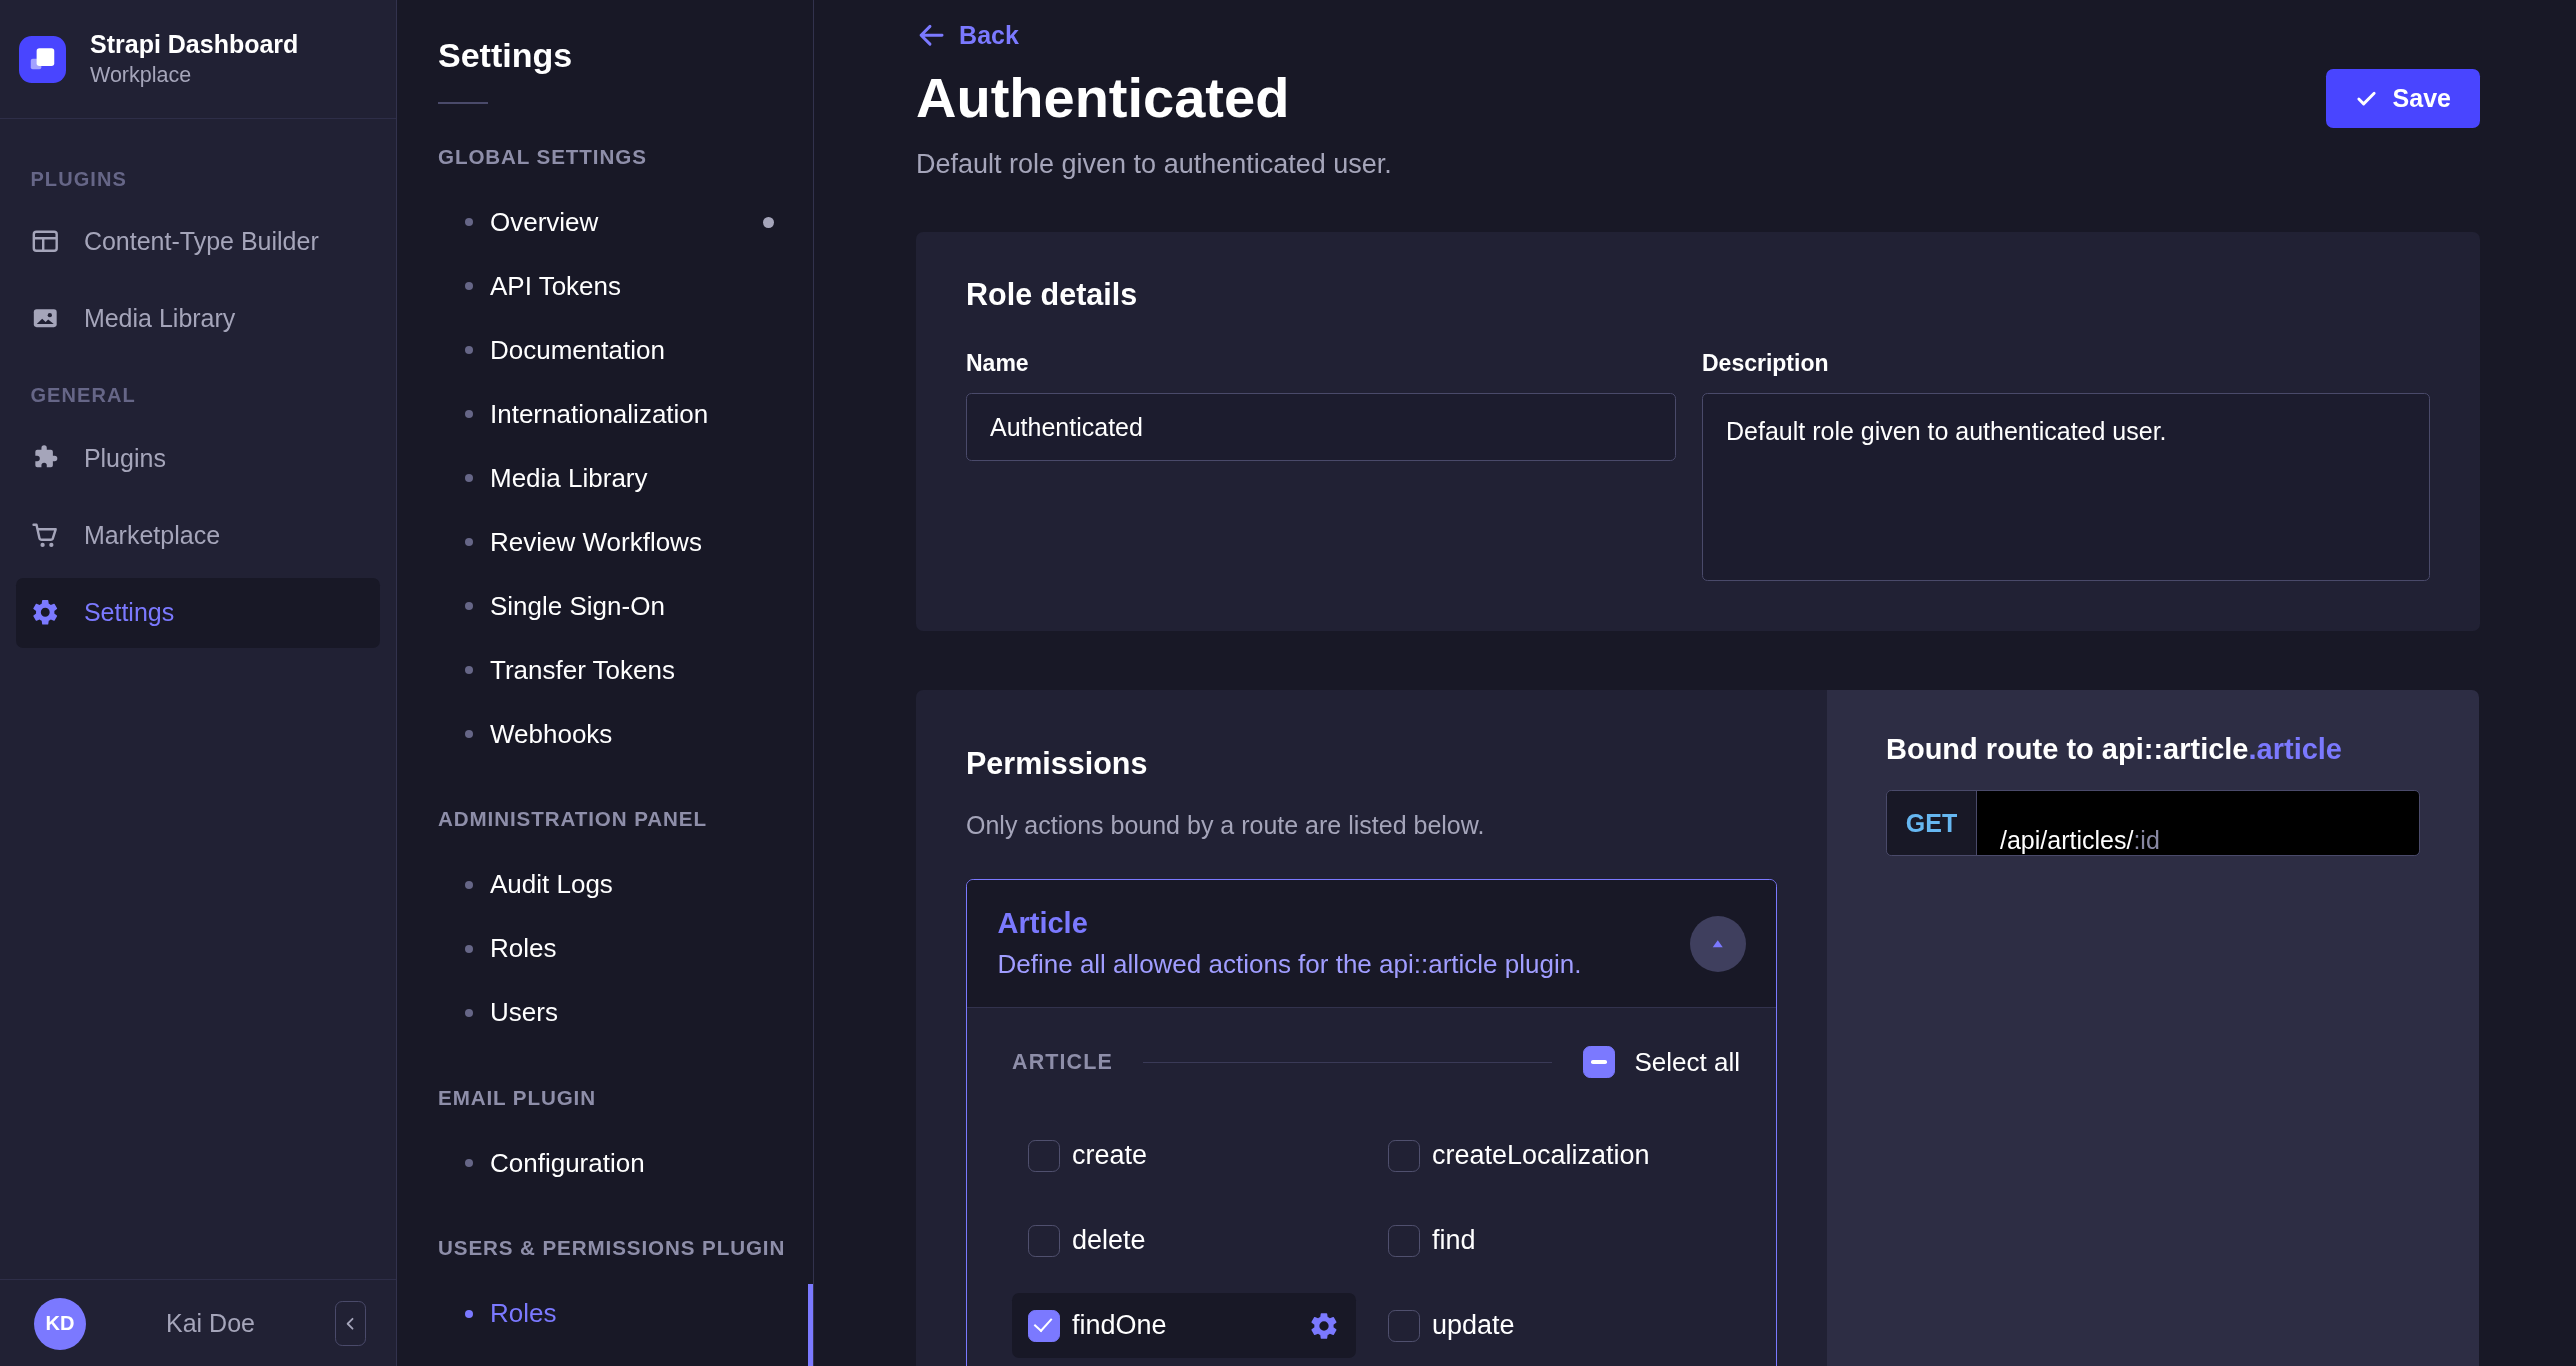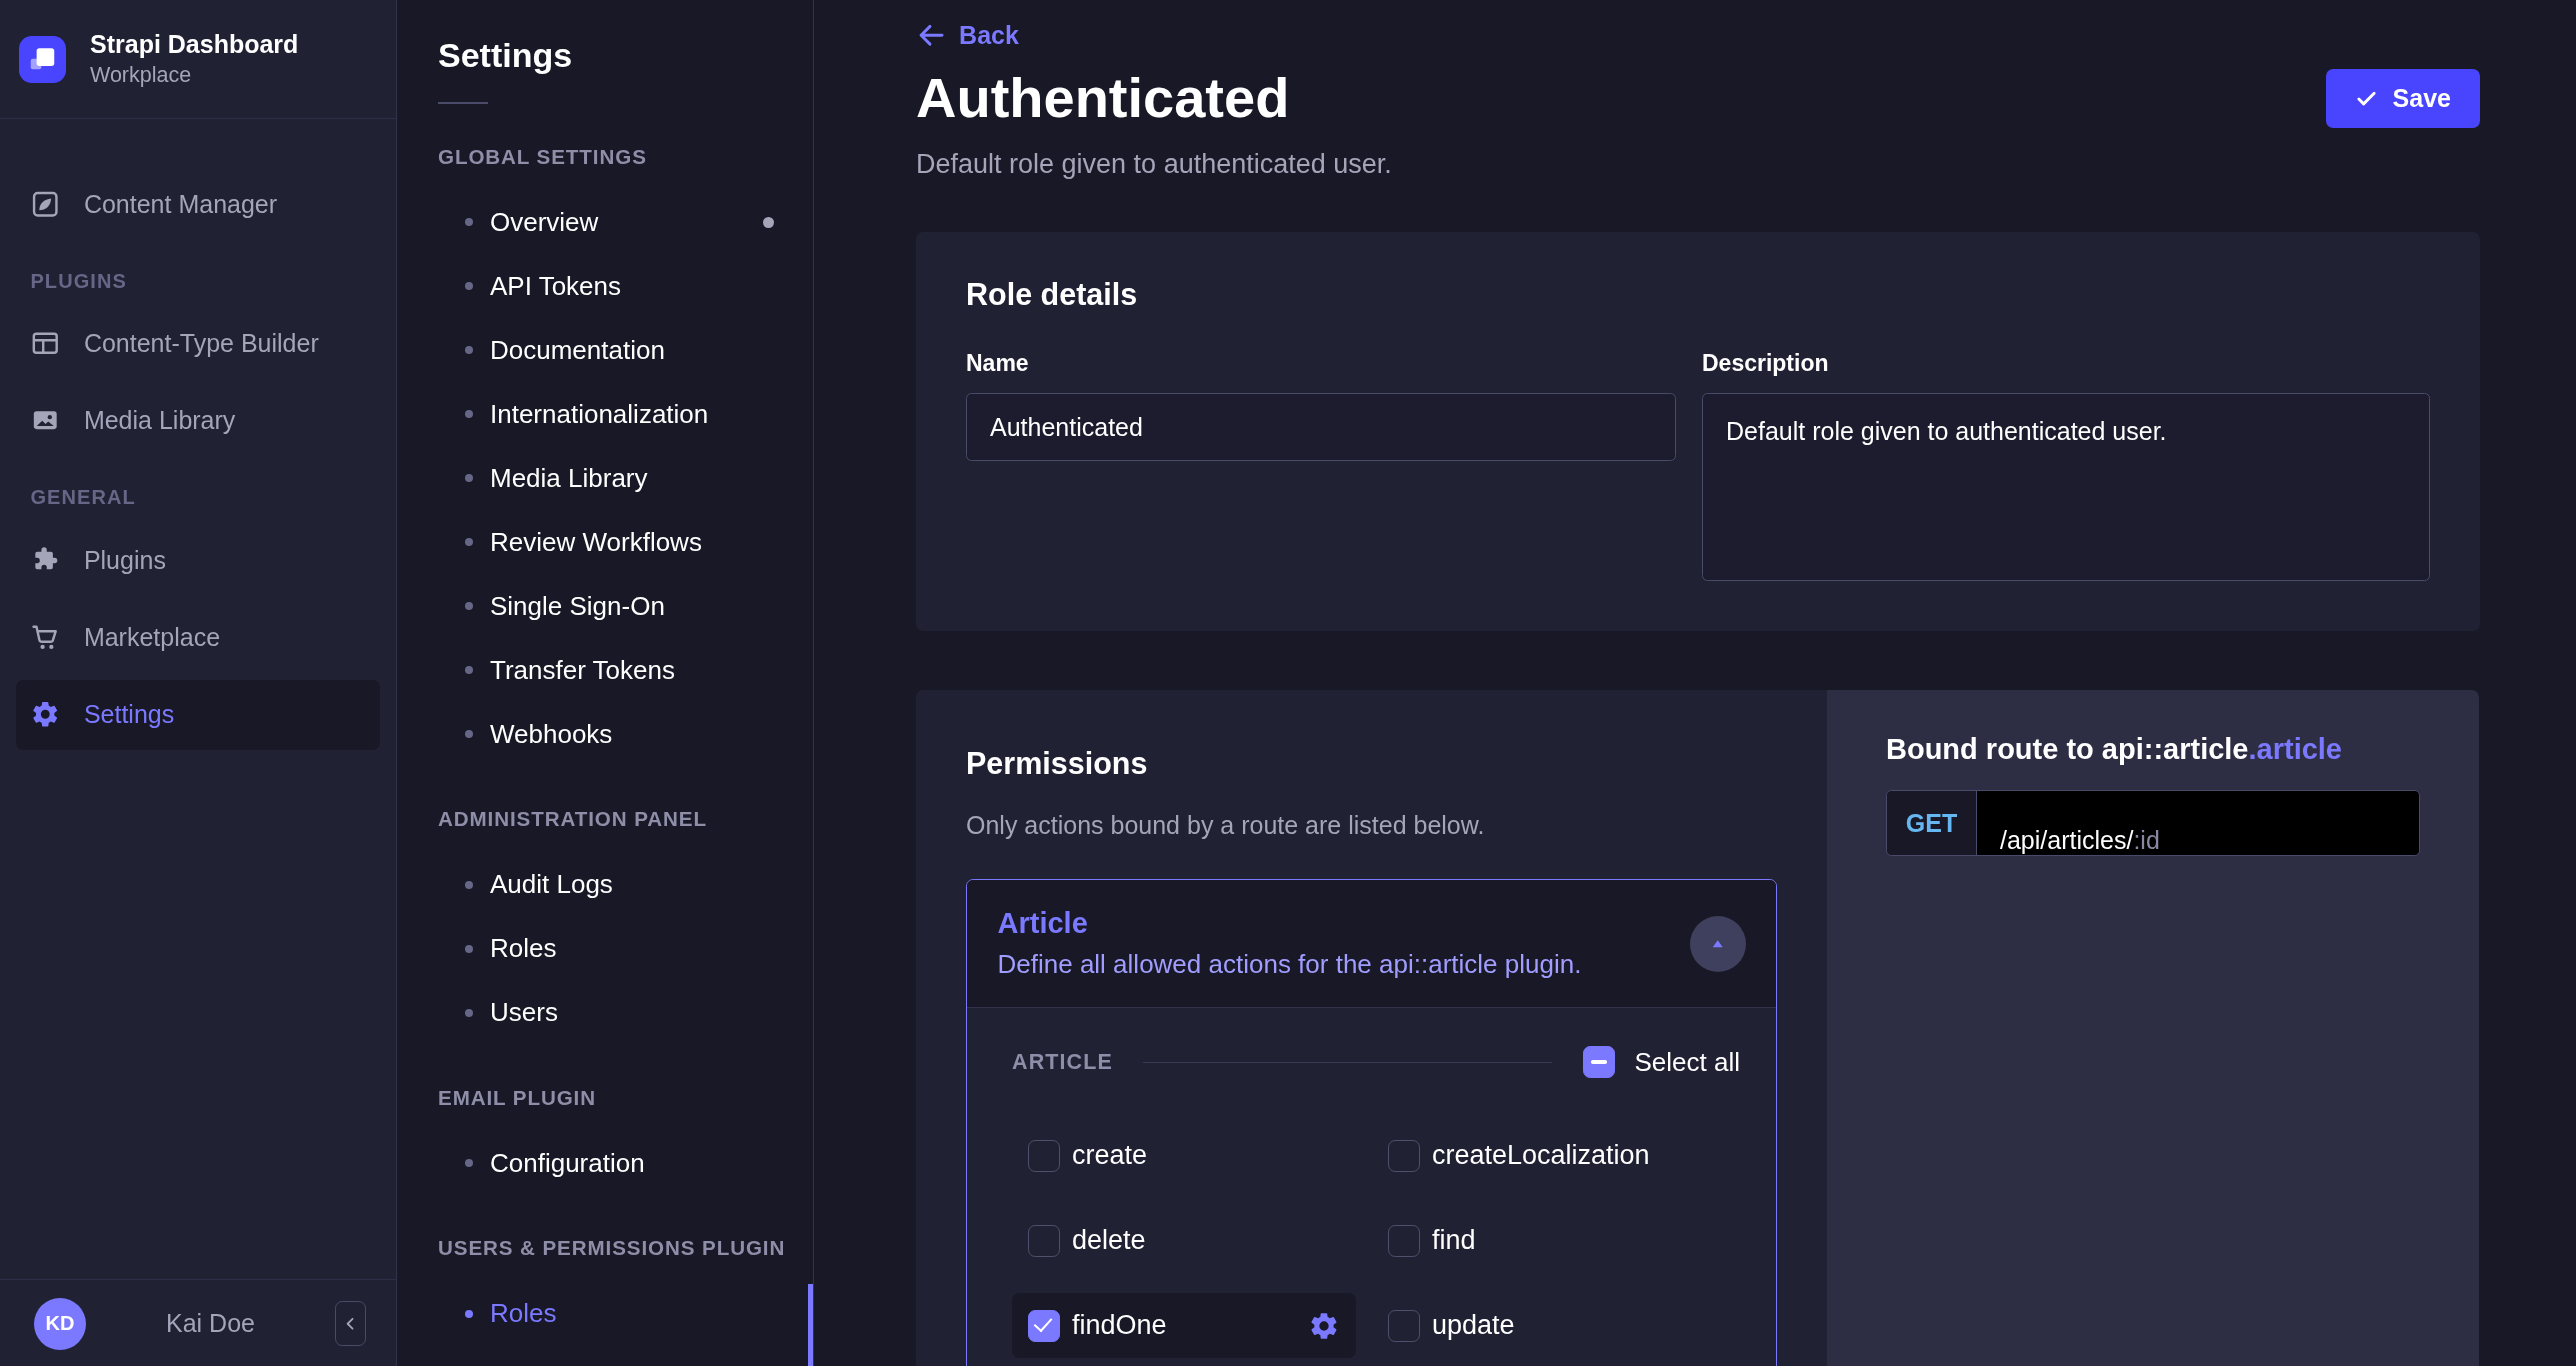--- a/index.html
+++ b/index.html
@@ -8,21 +8,21 @@
     width:2576px; height:1367px; overflow:hidden; display:flex;
     font-family:"Liberation Sans", sans-serif;
     background:#181826; color:#fff;
     -webkit-font-smoothing:antialiased;
   }
   svg { display:block; }
 
   
   .sidebar {
     width:397px; flex:0 0 397px; background:#212134;
-    border-right:0.9px solid #32324d; display:flex; flex-direction:column;gap:32px;
+    border-right:0.9px solid #32324d; display:flex; flex-direction:column;
   }
   .brand { height:119px; flex:0 0 119px; display:flex; align-items:center; gap:24px;
     padding-left:19px; border-bottom:0.9px solid #2e2e48; }
   .brand-logo { width:47px; height:47px; flex:0 0 47px; }
   .brand-title { font-size:25px; font-weight:700; color:#fff; line-height:1.15; }
   .brand-sub { font-size:21.5px; color:#a5a5ba; margin-top:4.5px; }
   .nav { flex:1 1 auto; padding:18px 16px 0; }
   .nav-item { display:flex; align-items:center; gap:23px; height:70px; padding:0 14.4px;
     border-radius:7.2px; margin-bottom:7.2px; color:#a5a5ba; font-size:25px; font-weight:500; cursor:pointer; }
   .nav-item .ic { width:30.5px; height:30.5px; flex:0 0 30.5px; }
@@ -141,29 +141,20 @@
           <rect x="6" y="11.6" width="5.4" height="5.4" rx="1" fill="rgba(255,255,255,0.5)"></rect>
         </svg>
       </span>
       <div>
         <div class="brand-title">Strapi Dashboard</div>
         <div class="brand-sub">Workplace</div>
       </div>
     </div>
 
     <nav class="nav">
-      <div class="nav-item">
-        <span class="ic">
-          <svg viewBox="0 0 24 24" width="30.5" height="30.5">
-            <rect x="3.2" y="3.2" width="17.6" height="17.6" rx="2.8" stroke="#a5a5ba" stroke-width="1.9" fill="none"></rect>
-            <path d="M7.3 16.7c0-5.2 3.7-8.8 9.4-9.3-.5 5.7-4.2 9.3-9.4 9.3z" fill="#a5a5ba"></path>
-          </svg>
-        </span>
-        <span>Content Manager</span>
-      </div>
 
       <div class="nav-header">PLUGINS</div>
 
       <div class="nav-item">
         <span class="ic">
           <svg viewBox="0 0 24 24" width="30.5" height="30.5">
             <rect x="3" y="4.5" width="18" height="15" rx="2" stroke="#a5a5ba" stroke-width="1.9" fill="none"></rect>
             <path d="M3 9.6h18M10.4 9.6v9.9" stroke="#a5a5ba" stroke-width="1.9"></path>
           </svg>
         </span>

